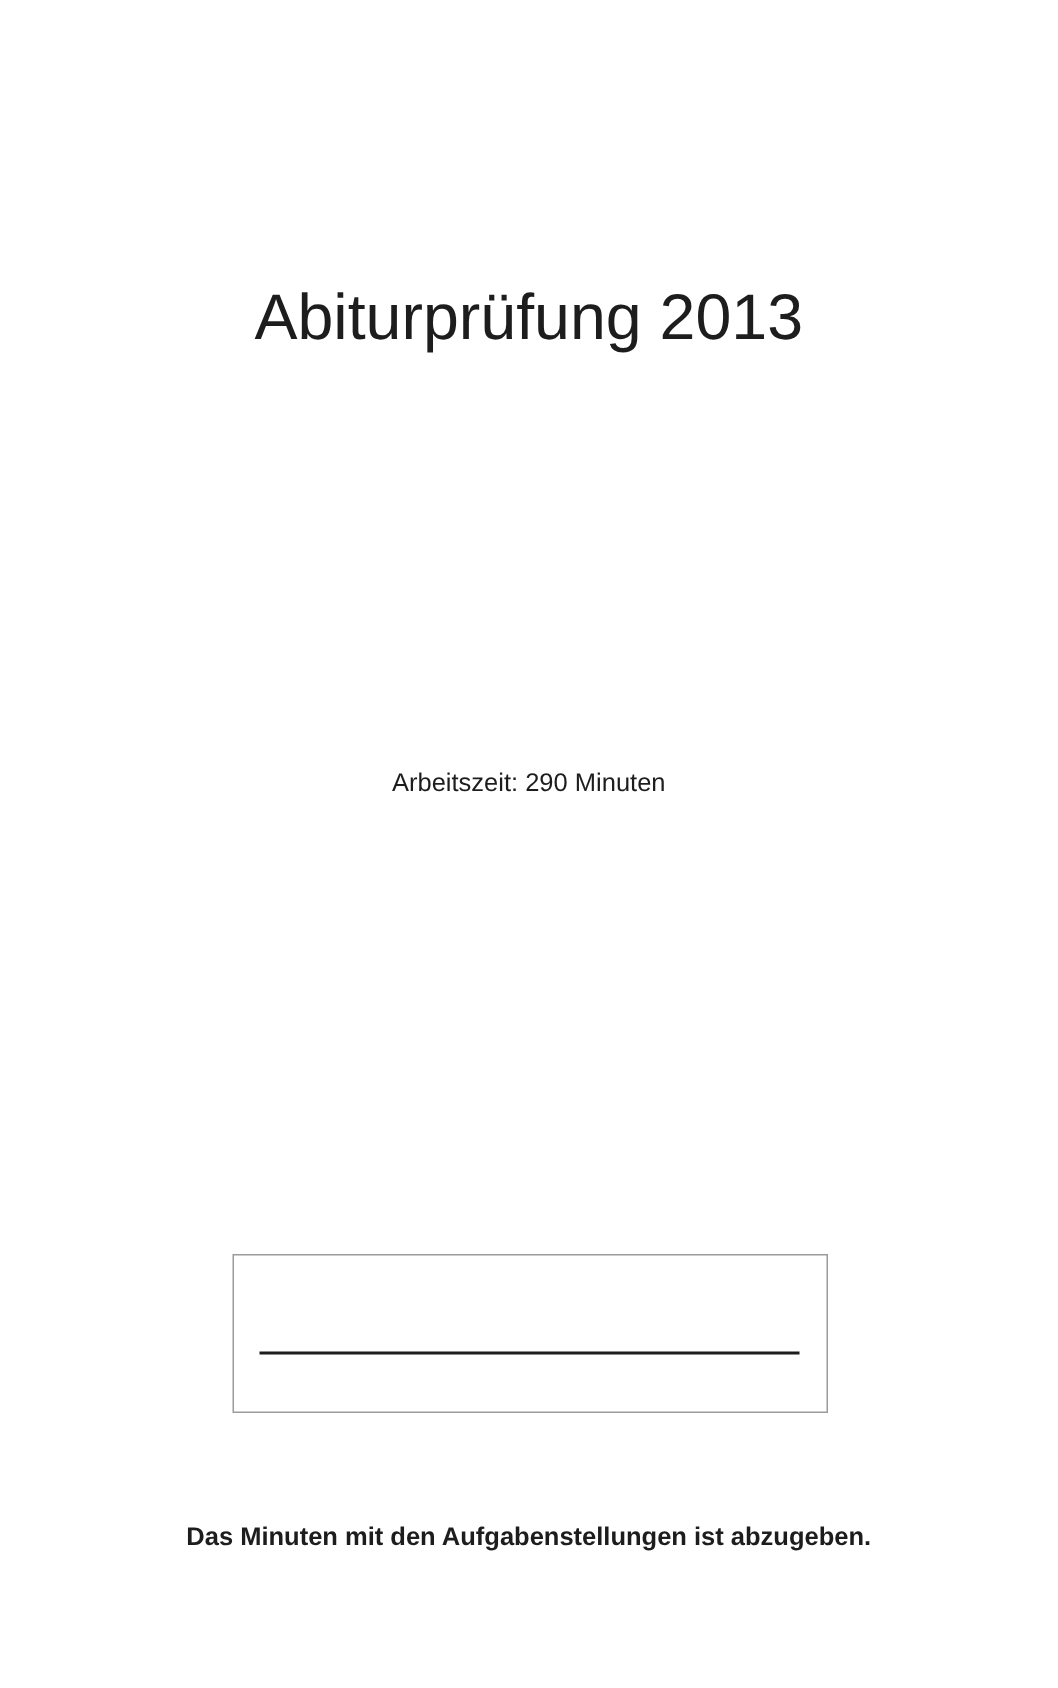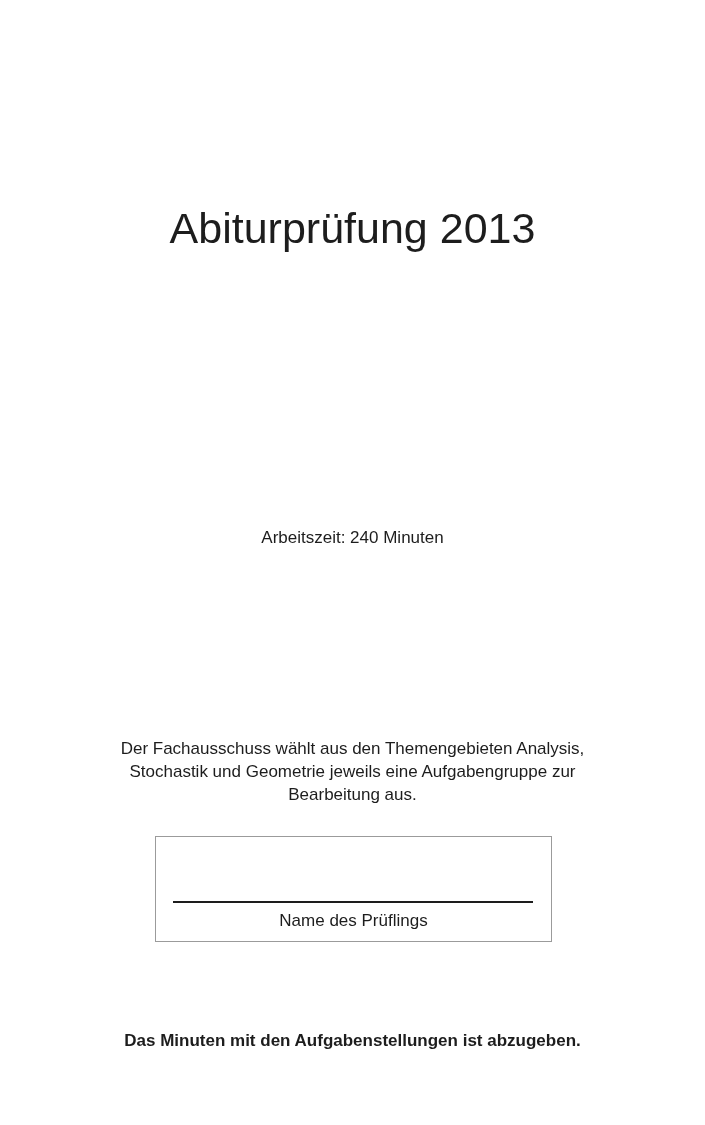--- a/index.html
+++ b/index.html
@@ -14,21 +14,21 @@
     background: #ffffff;
     overflow: hidden;
     font-family: "Liberation Sans", "DejaVu Sans", sans-serif;
     color: #1d1d1d;
   }
   .centered {
     position: absolute;
     left: 0;
     right: 0;
     text-align: center;
-    margin: 16px;
+    margin: 0;
   }
   .title-line-1 {
     top: 188px;
     font-size: 43px;
     font-weight: 400;
     line-height: 1.15;
     letter-spacing: 0px;
   }
   .title-line-2 {
     top: 275px;
@@ -83,24 +83,22 @@
   }
 </style>
 </head>
 <body>
 
 <div class="page">
 
   <h1 class="centered title-line-1">Abiturprüfung 2013</h1>
 
 
-  <p class="centered working-time">Arbeitszeit: 240 Minuten</p>
+  <p class="centered working-time">Arbeitszeit: 290 Minuten</p>
 
-  <p class="centered selection-note">Der Fachausschuss wählt aus den Themengebieten Analysis, Stochastik und Geometrie jeweils eine Aufgabengruppe zur Bearbeitung aus.</p>
 
   <div class="name-box">
     <div class="signature-line"></div>
-    <p class="name-box-label">Name des Prüflings</p>
   </div>
 
   <p class="centered submission-note">Das Minuten mit den Aufgabenstellungen ist abzugeben.</p>
 
 </div>
 
 </body></html>

